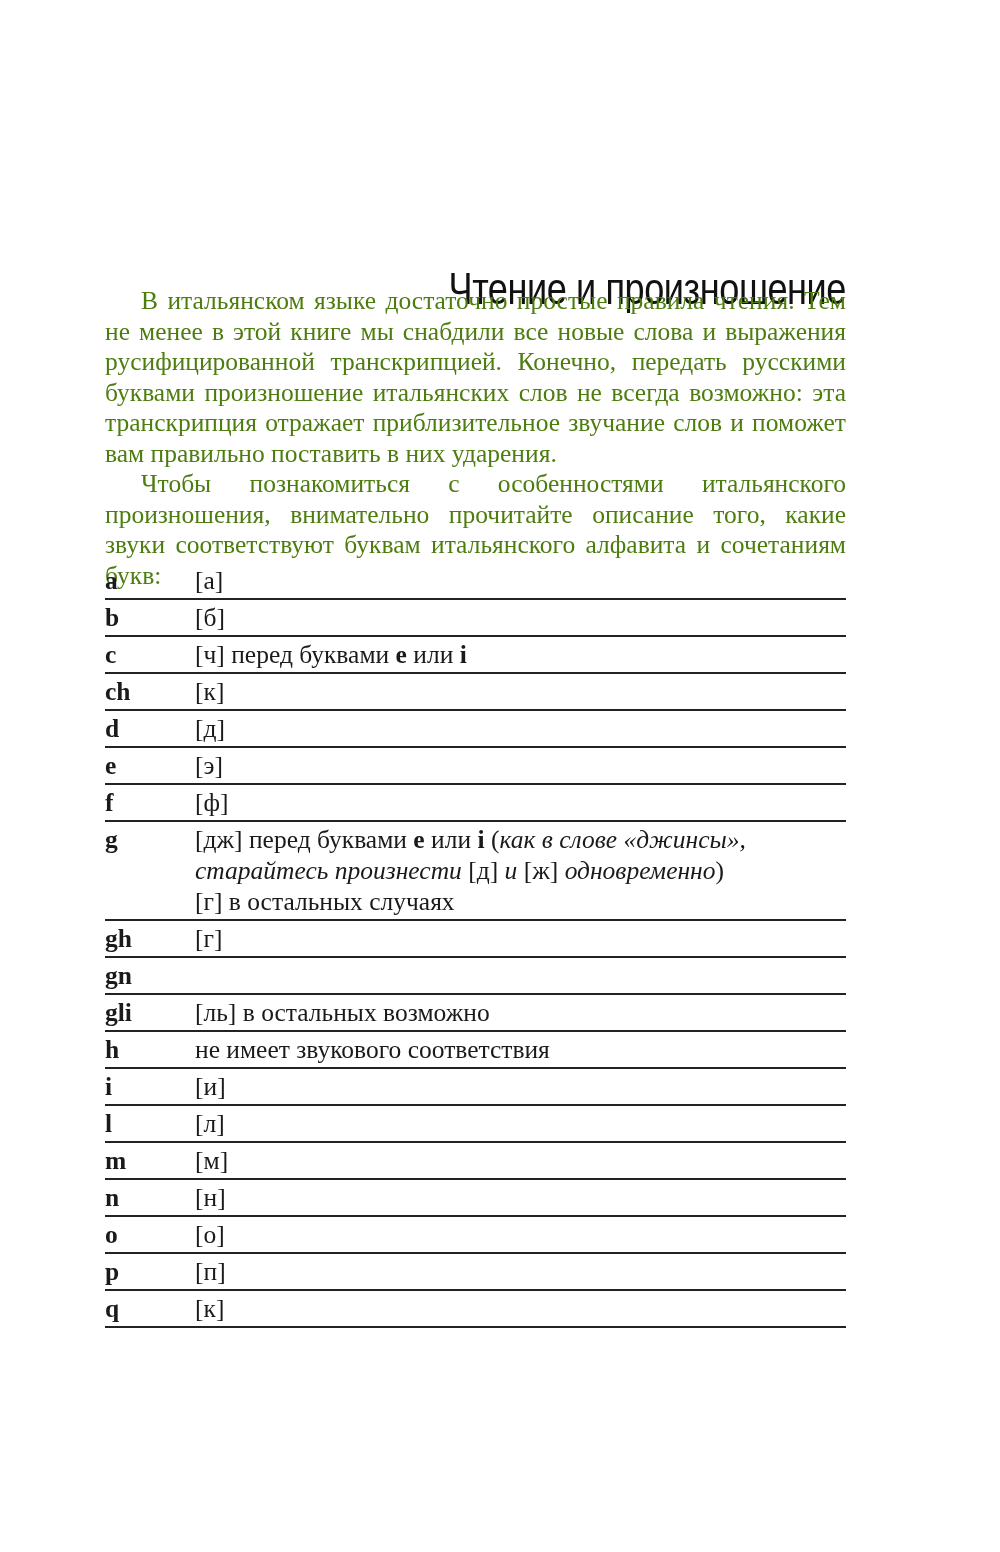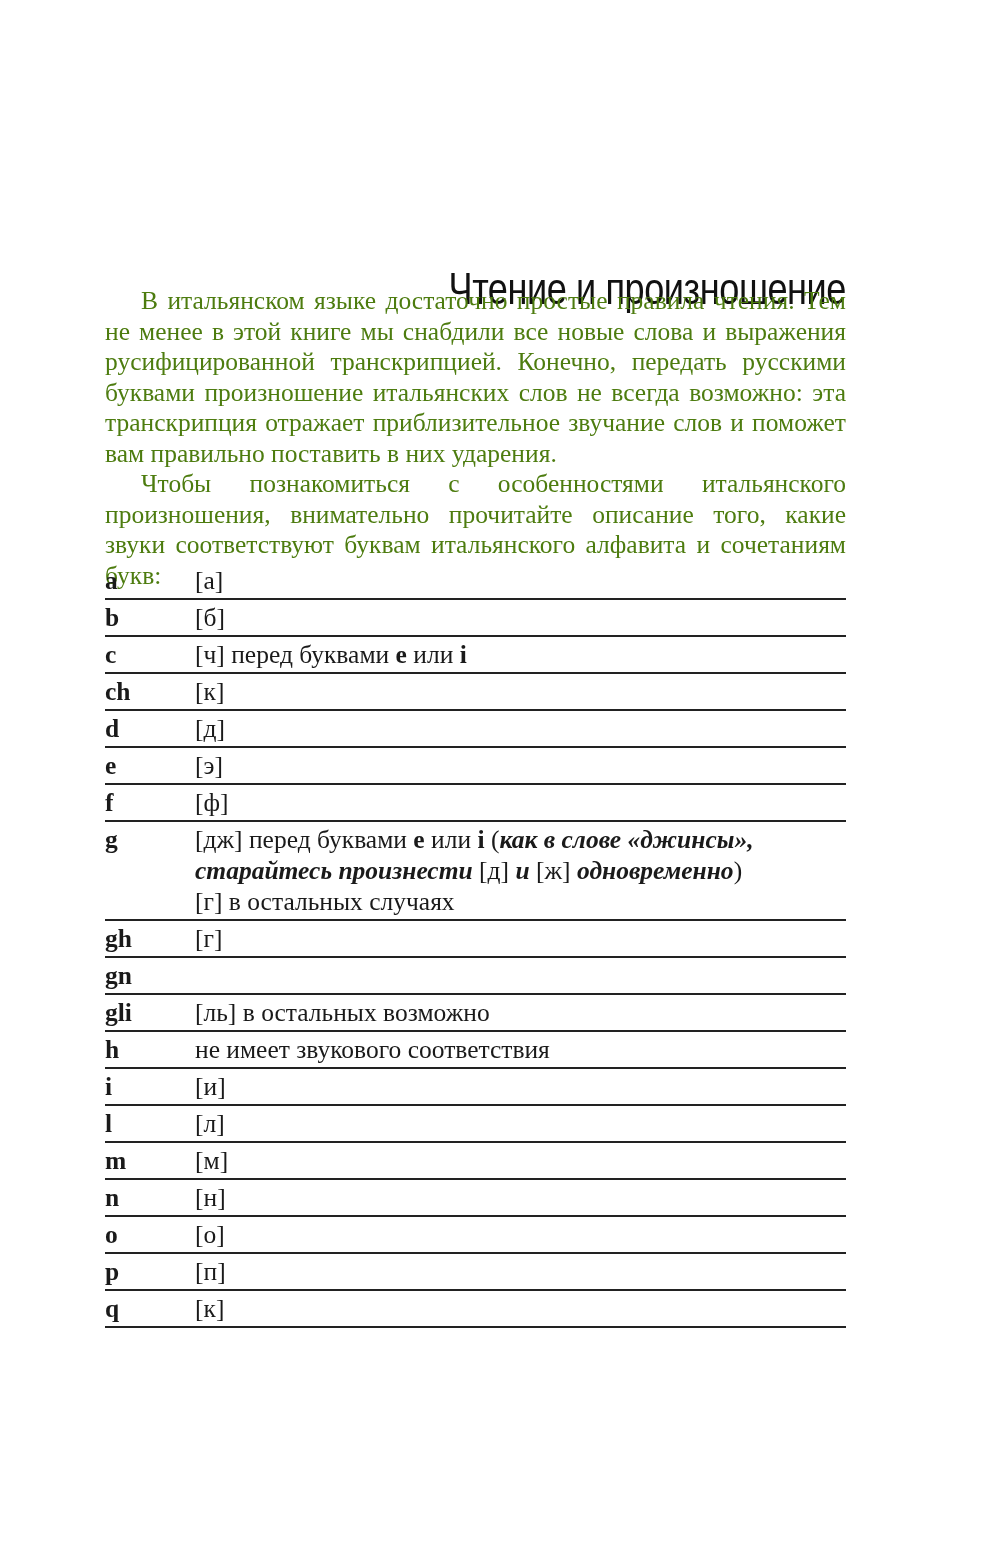--- a/index.html
+++ b/index.html
@@ -27,21 +27,21 @@
     font-size:25.5px; line-height:31px; color:#1a1a1a;
   }
   .row {
     display:flex; border-bottom:2px solid #222;
     padding-top:2px; padding-bottom:2px;
   }
   .letter { width:90px; font-weight:bold; flex:none; }
   .sound { flex:1; }
   .sound .line { display:block; }
   .b { font-weight:bold; }
-  .i { font-style:italic;font-weight:bold; }
+  .i { font-style:italic; }
 </style>
 </head>
 <body>
 
 <h1 class="page-title">Чтение и произношение</h1>
 
 <div class="body-text" id="para1">
   <p>В итальянском языке достаточно простые правила чтения. Тем не менее в этой книге мы снабдили все новые слова и выражения русифицированной транскрипцией. Конечно, передать русскими буквами произношение итальянских слов не всегда возможно: эта транскрипция отражает приблизительное звучание слов и поможет вам правильно поставить в них ударения.</p>
 </div>
 <div class="body-text" id="para2">

